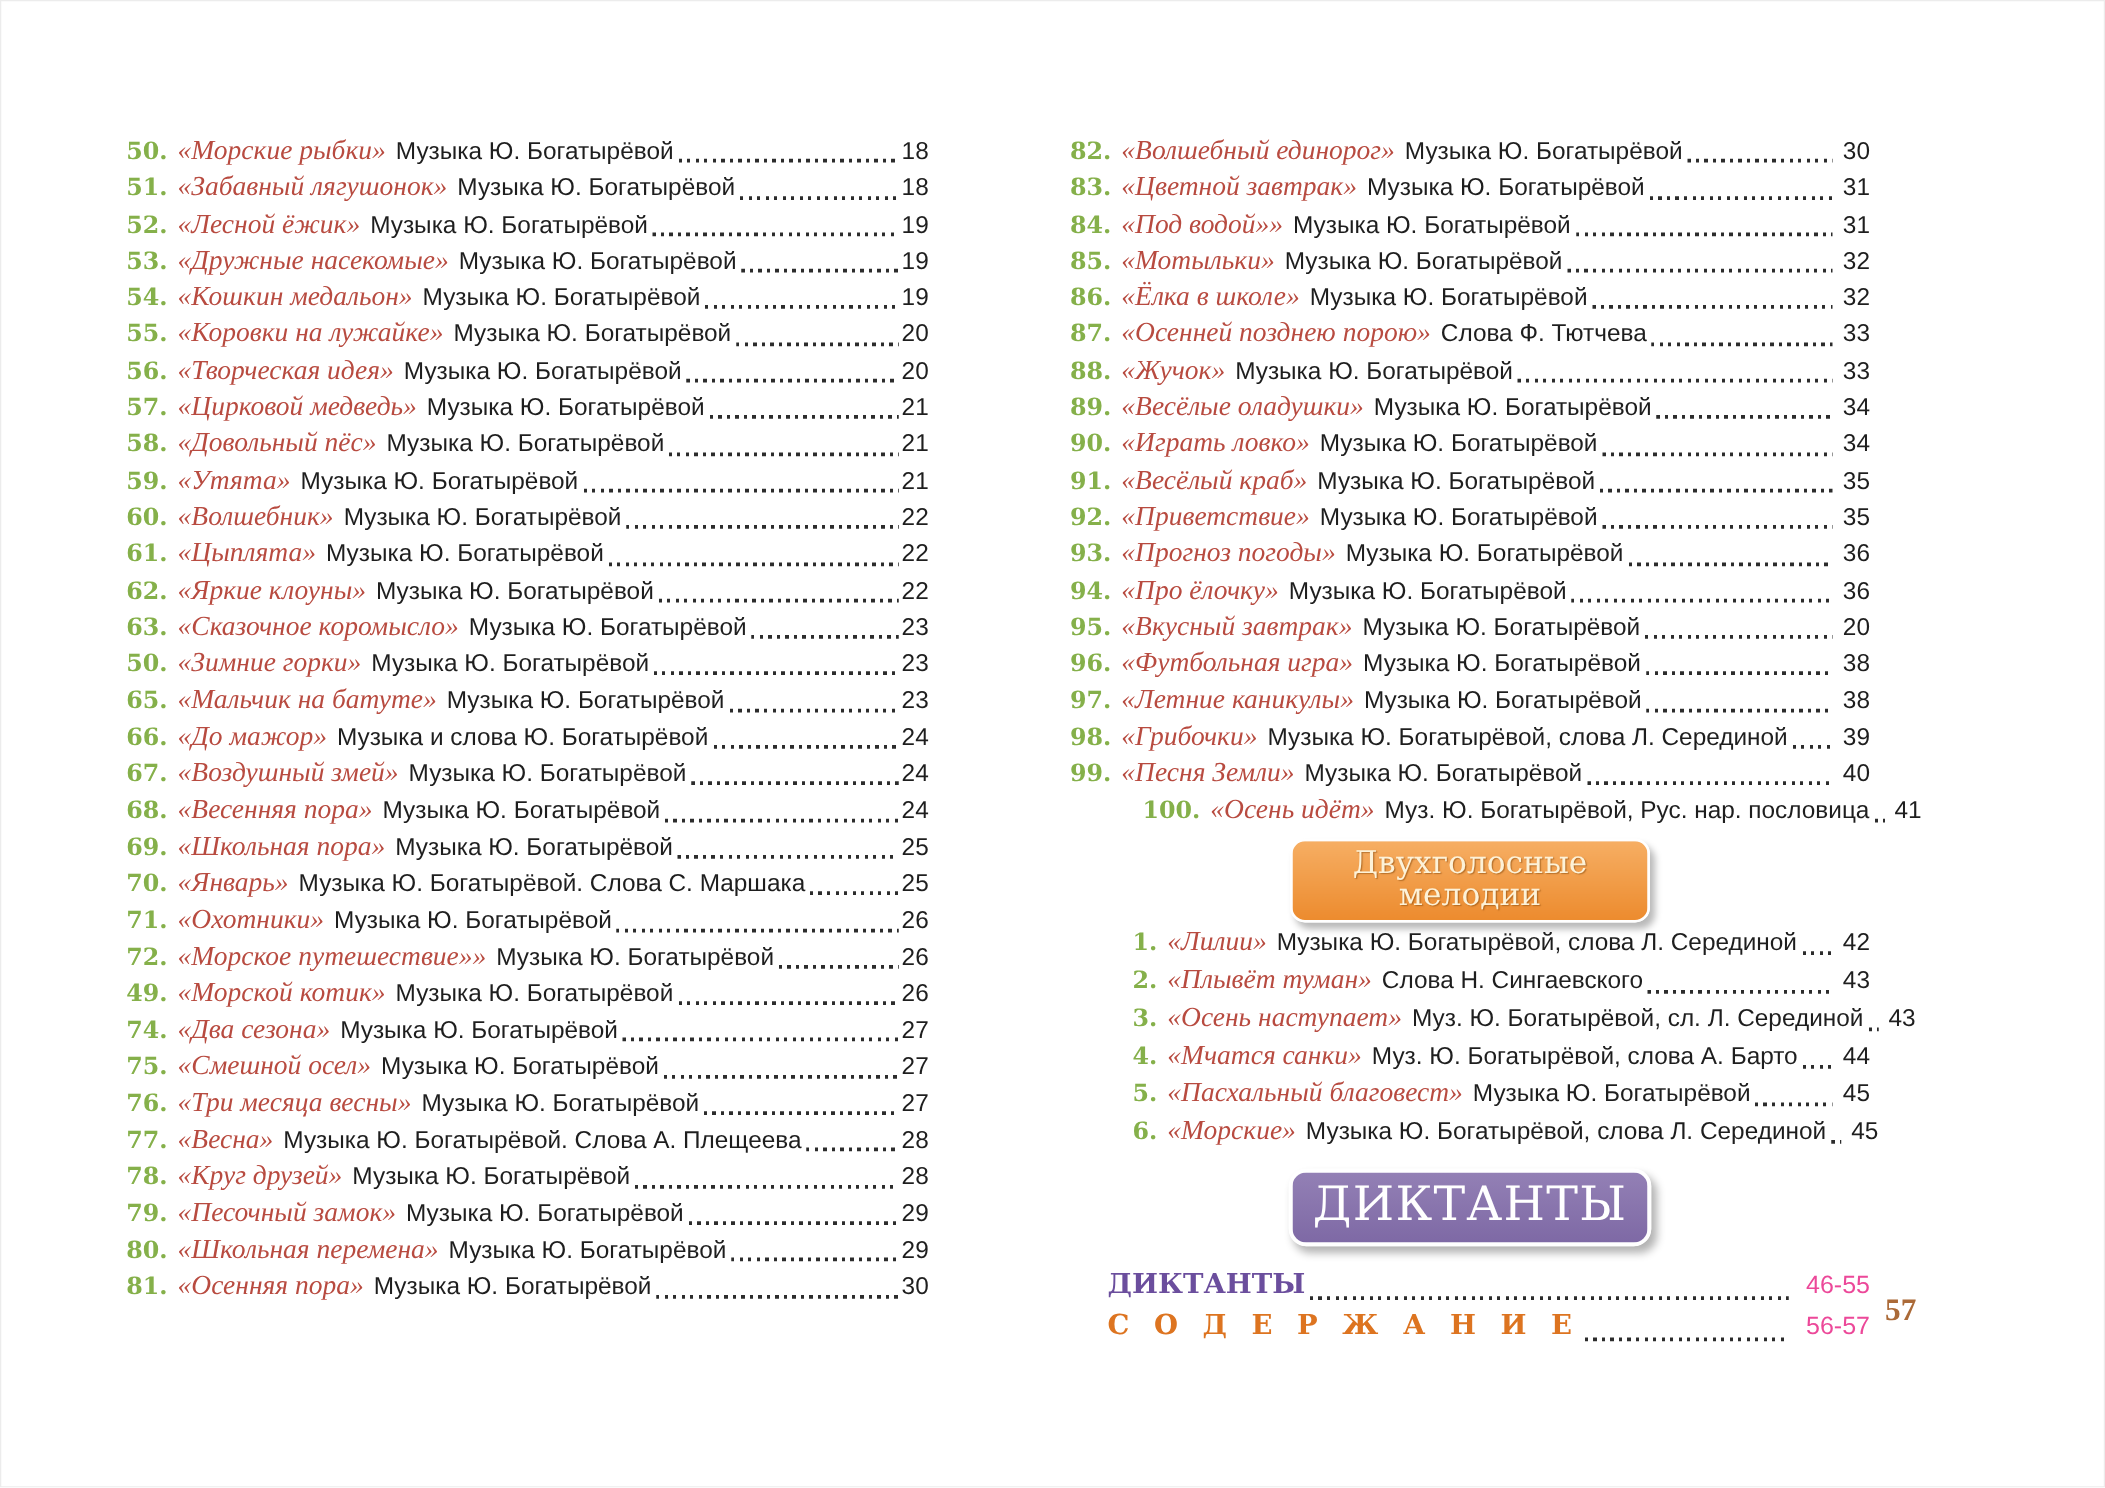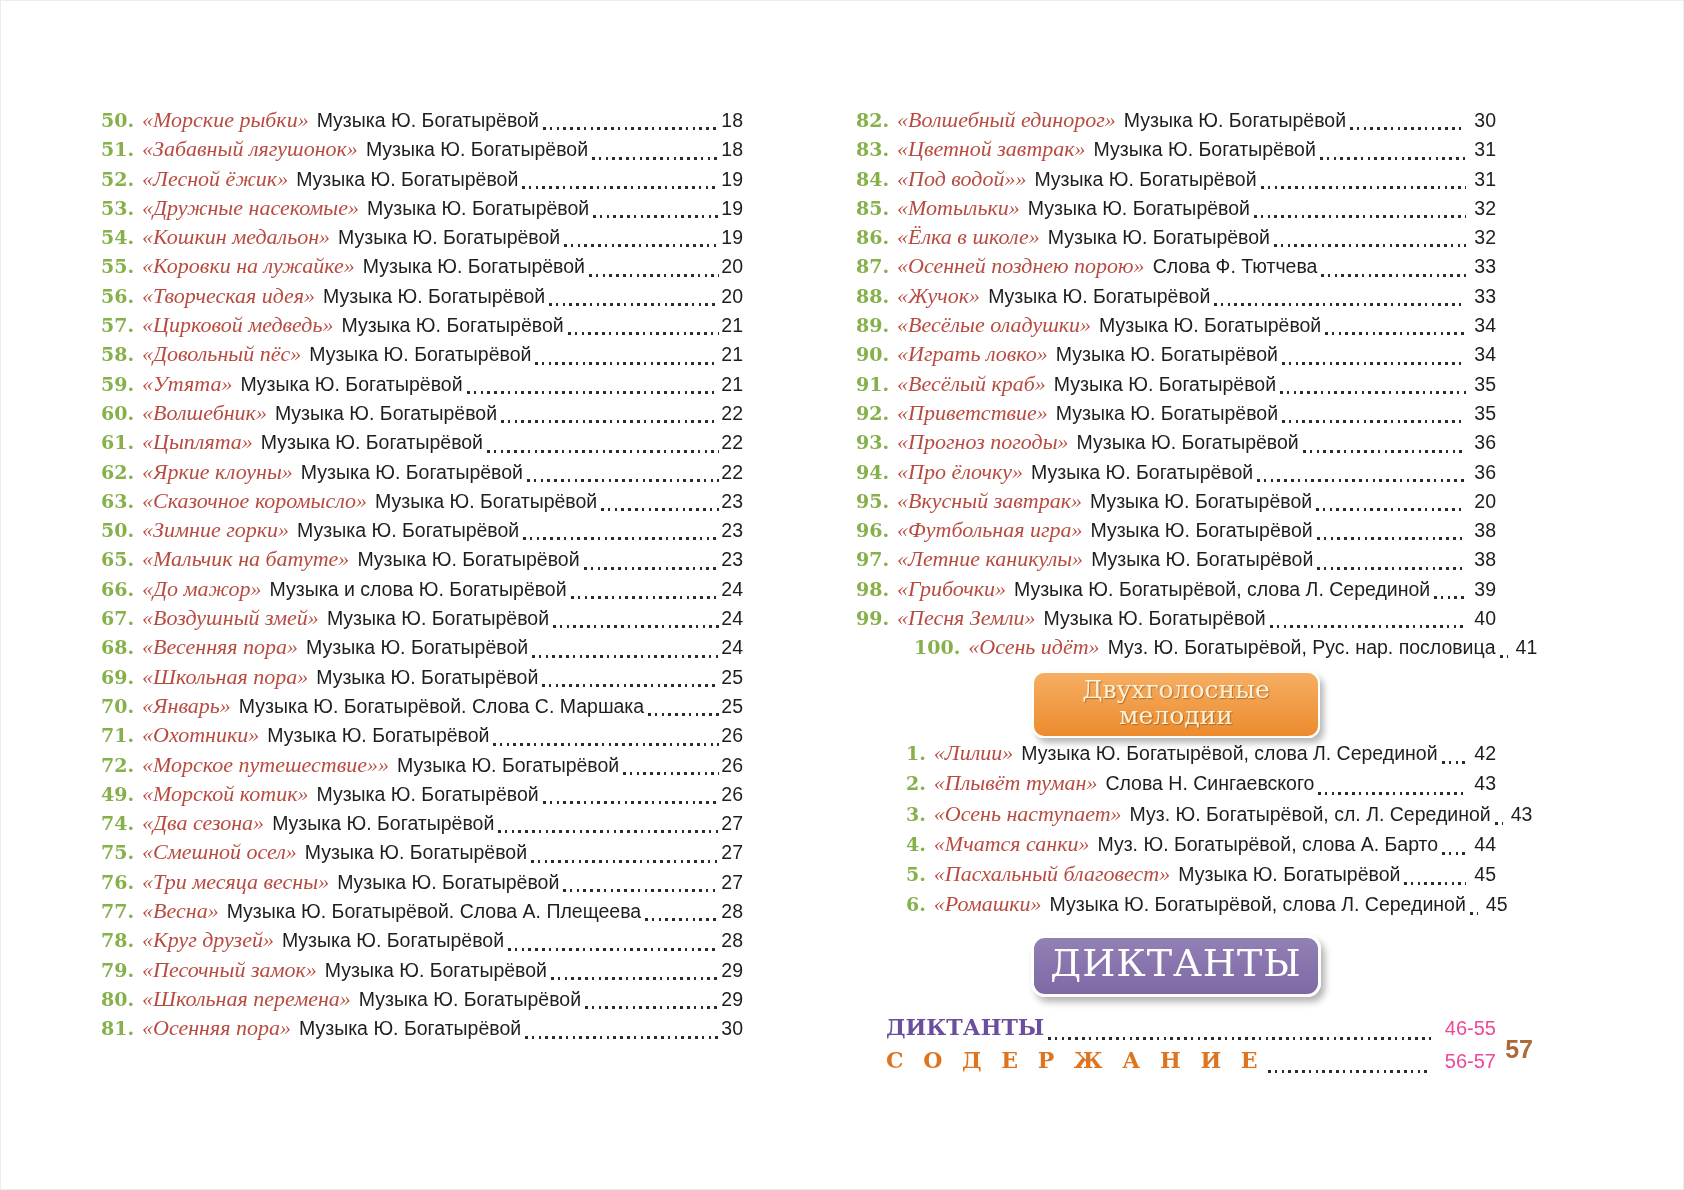--- a/index.html
+++ b/index.html
@@ -52,21 +52,21 @@
 
   .footer-row { display:flex; align-items:baseline; height:33px; white-space:nowrap; padding-left:30px; }
   .footer-label { font-family:"DejaVu Serif", serif; font-weight:bold; font-size:22px; flex:0 0 auto; }
   .style-purple .footer-label { color:#6b4e9d; }
   .style-orange .footer-label { color:#dd7420; letter-spacing:6px; }
   .footer-row .leader { margin-bottom:7px; }
   .footer-pages { font-size:20px; color:#ec4899; padding-left:12px; flex:0 0 auto;text-align:right; }
 
   .page-number {
     position:absolute; top:1034px; right:150px;
-    font-family:Liberation Sans, sans-serif; font-weight:bold; font-size:25px; color:#ab6a38;
+    font-family:Liberation Serif, serif; font-weight:bold; font-size:25px; color:#ab6a38;
   }
 </style>
 </head>
 <body>
 
 <div class="page">
 
   <div class="toc-col" id="col-left">
   <div class="toc-row">
     <span class="num">50.</span>
@@ -522,21 +522,21 @@
   <div class="toc-row section-row">
     <span class="num">5.</span>
     <span class="title">«Пасхальный благовест»</span>
     <span class="credit">Музыка Ю. Богатырёвой</span>
     <span class="leader"></span>
     <span class="pagenum">45</span>
   </div>
 
   <div class="toc-row section-row">
     <span class="num">6.</span>
-    <span class="title">«Ромашки»</span>
+    <span class="title">«Морские»</span>
     <span class="credit">Музыка Ю. Богатырёвой, слова Л. Серединой</span>
     <span class="leader"></span>
     <span class="pagenum">45</span>
   </div>
 </div>
 
     <div class="badge-purple">ДИКТАНТЫ</div>
 
     <div>
   <div class="footer-row style-purple">

